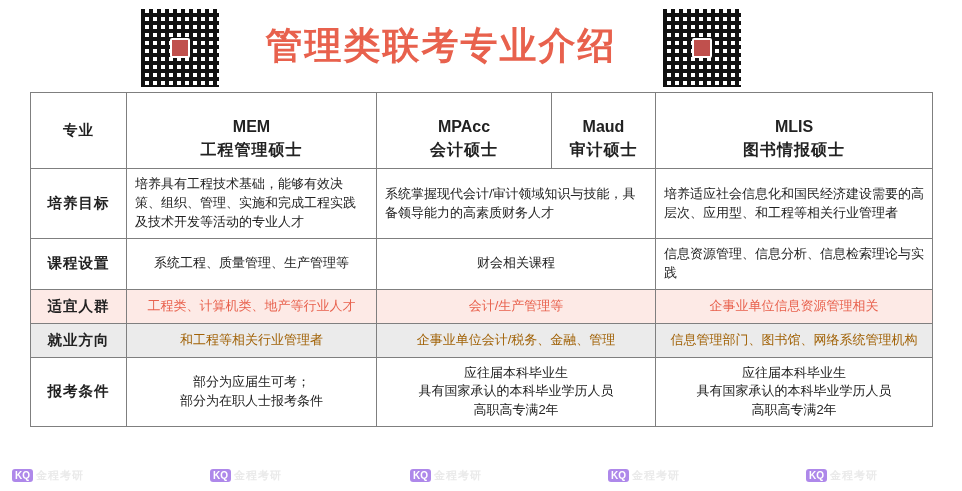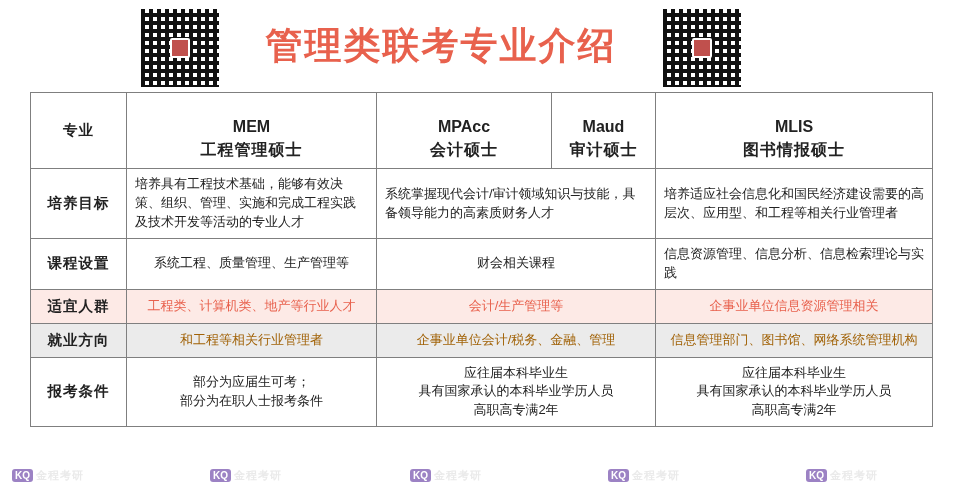--- a/index.html
+++ b/index.html
@@ -120,21 +120,21 @@
   
   .wm {
     position: absolute;
     display: flex;
     align-items: center;
     gap: 3px;
     opacity: 0.55;
     pointer-events: none;
   }
   .wm .badge {
-    background: #4c1d95;
+    background: #6d28d9;
     color: #fff;
     font-size: 10px;
     font-weight: bold;
     border-radius: 3px;
     padding: 1px 3px;
     line-height: 1.1;
   }
   .wm .txt {
     color: #d9d9d9;
     font-size: 11px;

